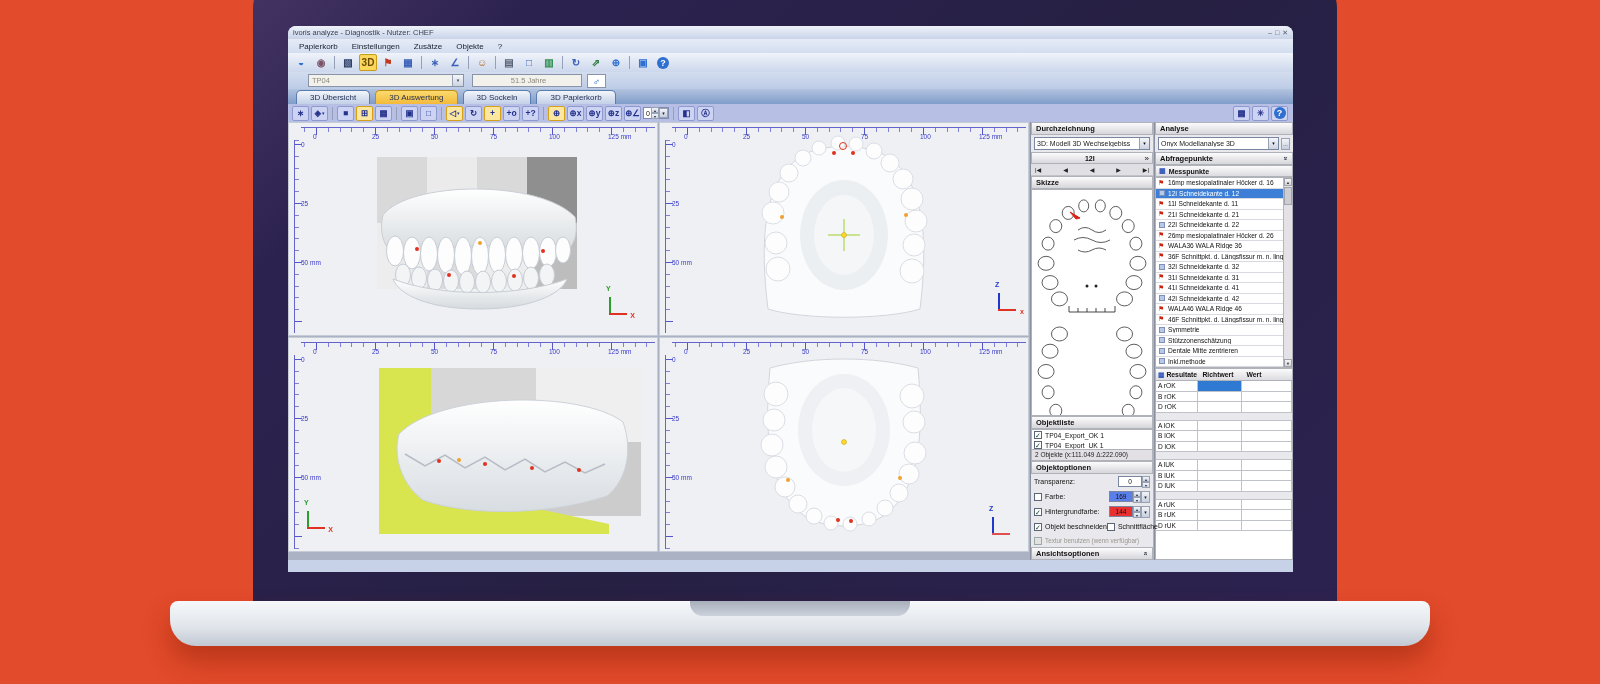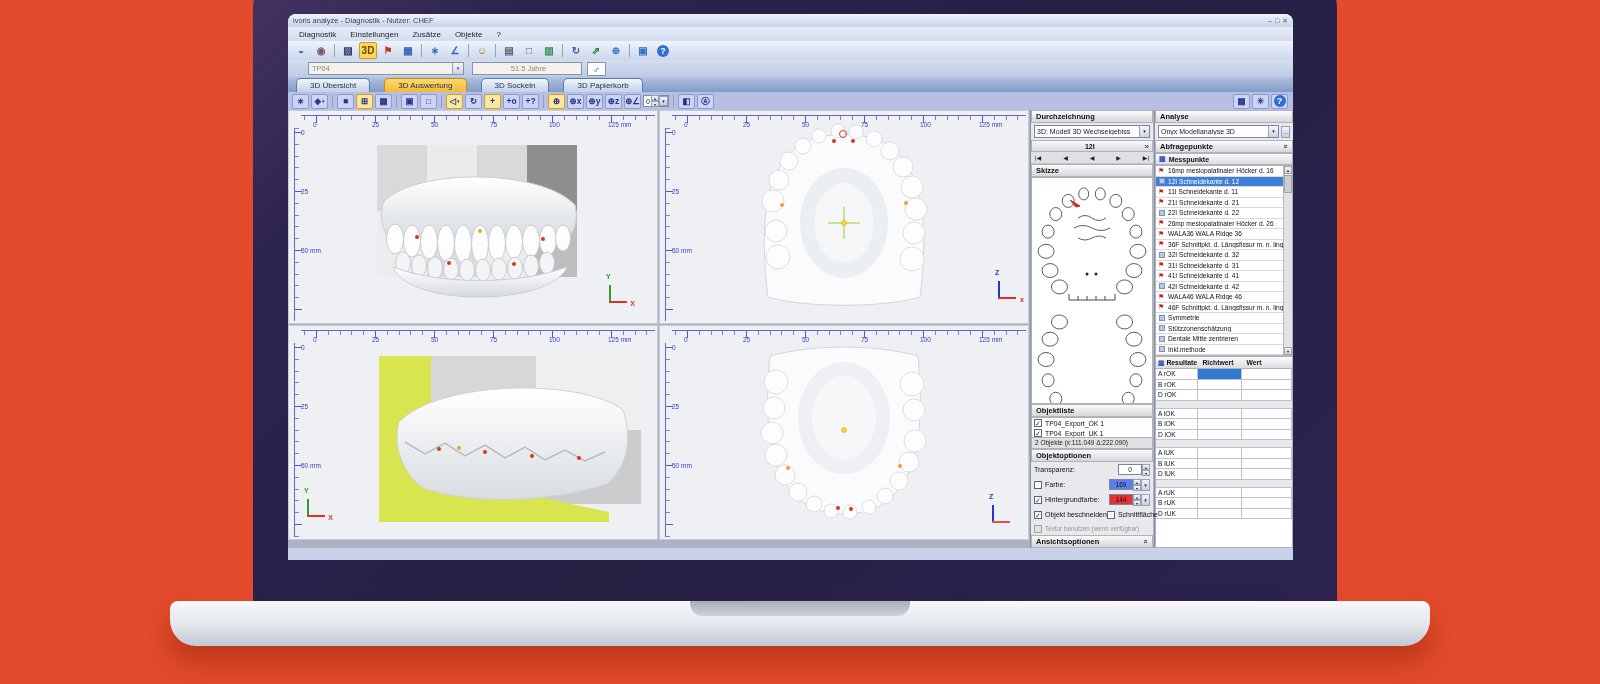--- a/index.html
+++ b/index.html
@@ -8,21 +8,21 @@
   
   .bezel{position:absolute;left:253px;top:-28px;width:1084px;height:632px;
     background:linear-gradient(135deg,#453463 0%,#2c2250 18%,#262043 55%,#2c2250 100%);
     border-radius:36px 36px 0 0;}
   .base{position:absolute;left:170px;top:601px;width:1260px;height:45px;
     background:linear-gradient(#f6f8fa,#e2e6ec 55%,#c2c8d3);
     border-radius:8px 8px 26px 26px;box-shadow:0 16px 26px rgba(140,30,5,.45);}
   .base-notch{position:absolute;left:690px;top:601px;width:220px;height:15px;
     background:linear-gradient(#a8afbc,#ccd2db);border-radius:0 0 13px 13px;}
   
-  .screen{position:absolute;left:288px;top:14px;width:1005px;height:546px;
+  .screen{position:absolute;left:288px;top:26px;width:1005px;height:546px;
     background:#c7d2e8;border-radius:8px 8px 0 0;overflow:hidden;font-size:8px;color:#111;}
   .titlebar{position:absolute;left:0;top:0;width:100%;height:13px;
     background:linear-gradient(#eef2f9,#c9d4ea);display:flex;align-items:center;padding:0 5px;}
   .titlebar .t{font-size:7.5px;color:#3a4356;flex:1;white-space:nowrap;}
   .winbtn{width:11px;height:9px;font-size:7px;line-height:8px;text-align:center;color:#5a6270;margin-left:3px;}
   .menubar{position:absolute;left:0;top:13px;width:100%;height:14px;
     background:linear-gradient(#e6ecf6,#d3ddef);display:flex;align-items:center;padding-left:4px;}
   .menu-item{font-size:8px;padding:1px 7px;color:#16202e;}
   .toolbar1{position:absolute;left:0;top:27px;width:100%;height:19px;
     background:linear-gradient(#f0f4fa,#ccd7ec);display:flex;align-items:center;padding-left:3px;}
@@ -53,21 +53,21 @@
   .combo{height:13px;background:#f3f1ec;border:1px solid #8a94a8;position:relative;
     display:flex;align-items:center;}
   .combo .val{font-size:7.5px;color:#8d897e;padding-left:3px;flex:1;white-space:nowrap;overflow:hidden;}
   .combo .arr{width:11px;height:100%;background:linear-gradient(#f4f6fa,#cdd4e2);
     border-left:1px solid #98a2b4;font-size:5px;text-align:center;line-height:11px;color:#445;}
   .gendbtn{width:19px;height:14px;background:#fff;border:1px solid #8a94a8;margin-left:5px;
     text-align:center;font-size:10px;line-height:13px;color:#2465c8;font-weight:bold;}
   
   .tabbar{position:absolute;left:0;top:63px;width:100%;height:15px;
     background:linear-gradient(#b3c3e0,#7f9cc8);display:flex;align-items:flex-end;padding-left:8px;}
-  .tab{height:14px;padding:0 13px;margin-right:14px;border:1px solid #5a7db0;border-bottom:none;
+  .tab{height:14px;padding:0 13px;margin-right:5px;border:1px solid #5a7db0;border-bottom:none;
     border-radius:5px 5px 0 0;background:linear-gradient(#f2f5fa,#c3d0e8);
     font-size:8px;line-height:13px;color:#1c2c52;}
   .tab.active{background:linear-gradient(#fbda6e,#f3ba3a);border-color:#c28d14;}
   
   .main{position:absolute;left:0;top:96px;width:100%;height:438px;background:#aab2c4;}
   .viewport{position:absolute;background:#eef0f4;overflow:hidden;border:1px solid #c6ccd6;}
   .vp0{left:0;top:0;width:370px;height:214px;}
   .vp1{left:371px;top:0;width:370px;height:214px;}
   .vp2{left:0;top:215px;width:370px;height:215px;}
   .vp3{left:371px;top:215px;width:370px;height:215px;}
@@ -159,21 +159,21 @@
 <div class="base-notch"></div>
 
 <div class="screen">
 
   <div class="titlebar">
     <span class="t">ivoris analyze - Diagnostik - Nutzer: CHEF</span>
     <span id="winbtns"><span class="winbtn">–</span><span class="winbtn">□</span><span class="winbtn">✕</span></span>
   </div>
 
   <div class="menubar" id="menubar">
-      <span class="menu-item">Diagnostik</span>
+      <span class="menu-item">Papierkorb</span>
       <span class="menu-item">Einstellungen</span>
       <span class="menu-item">Zusätze</span>
       <span class="menu-item">Objekte</span>
       <span class="menu-item">?</span>
     </div>
 
   <div class="toolbar1" id="toolbar1">
       <span class="tbtn">
         <span class="g" style="color: rgb(47, 111, 208);">◒</span>
       </span>

